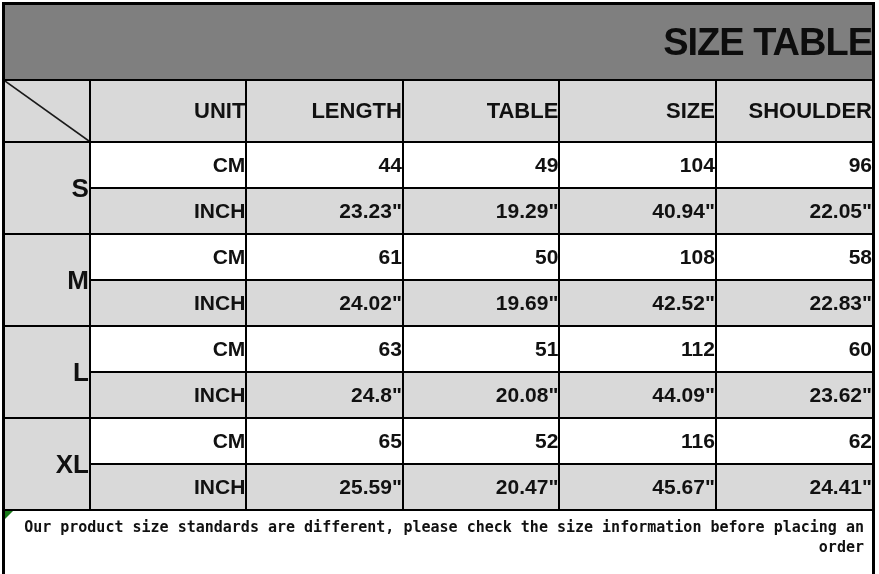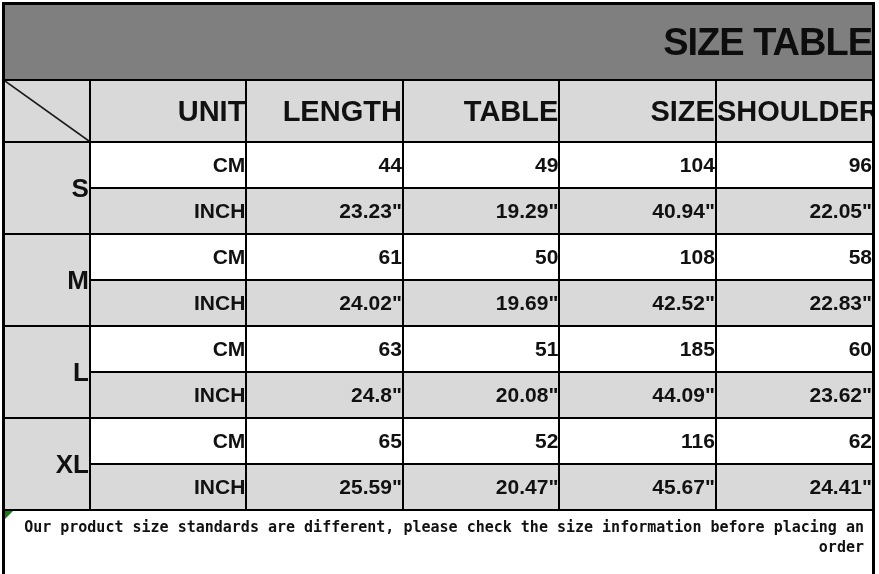--- a/index.html
+++ b/index.html
@@ -34,21 +34,21 @@
     background:var(--title-bg);
     height:74px;
     font-size:38px;
     font-weight:bold;
     letter-spacing:-1px;
     color:#0d0d0d;
   }
   tr.header-row td{
     background:var(--cell-gray);
     height:60px;
-    font-size:29px;
+    font-size:22px;
     font-weight:bold;
   }
   td.diag-cell{
     background:var(--white);
     position:relative;
     padding:0;
   }
   td.diag-cell svg{position:absolute;top:0;left:0;width:100%;height:100%;display:block;}
   td.size-cell{
     background:var(--cell-gray);
@@ -142,21 +142,21 @@
       <td class="value-cell">19.69"</td>
       <td class="value-cell">42.52"</td>
       <td class="value-cell">22.83"</td>
     </tr>
 
     <tr class="cm-row">
       <td class="size-cell" rowspan="2">L</td>
       <td class="unit-cell">CM</td>
       <td class="value-cell">63</td>
       <td class="value-cell">51</td>
-      <td class="value-cell">185</td>
+      <td class="value-cell">112</td>
       <td class="value-cell">60</td>
     </tr>
     <tr class="inch-row">
       <td class="unit-cell">INCH</td>
       <td class="value-cell">24.8"</td>
       <td class="value-cell">20.08"</td>
       <td class="value-cell">44.09"</td>
       <td class="value-cell">23.62"</td>
     </tr>
 

